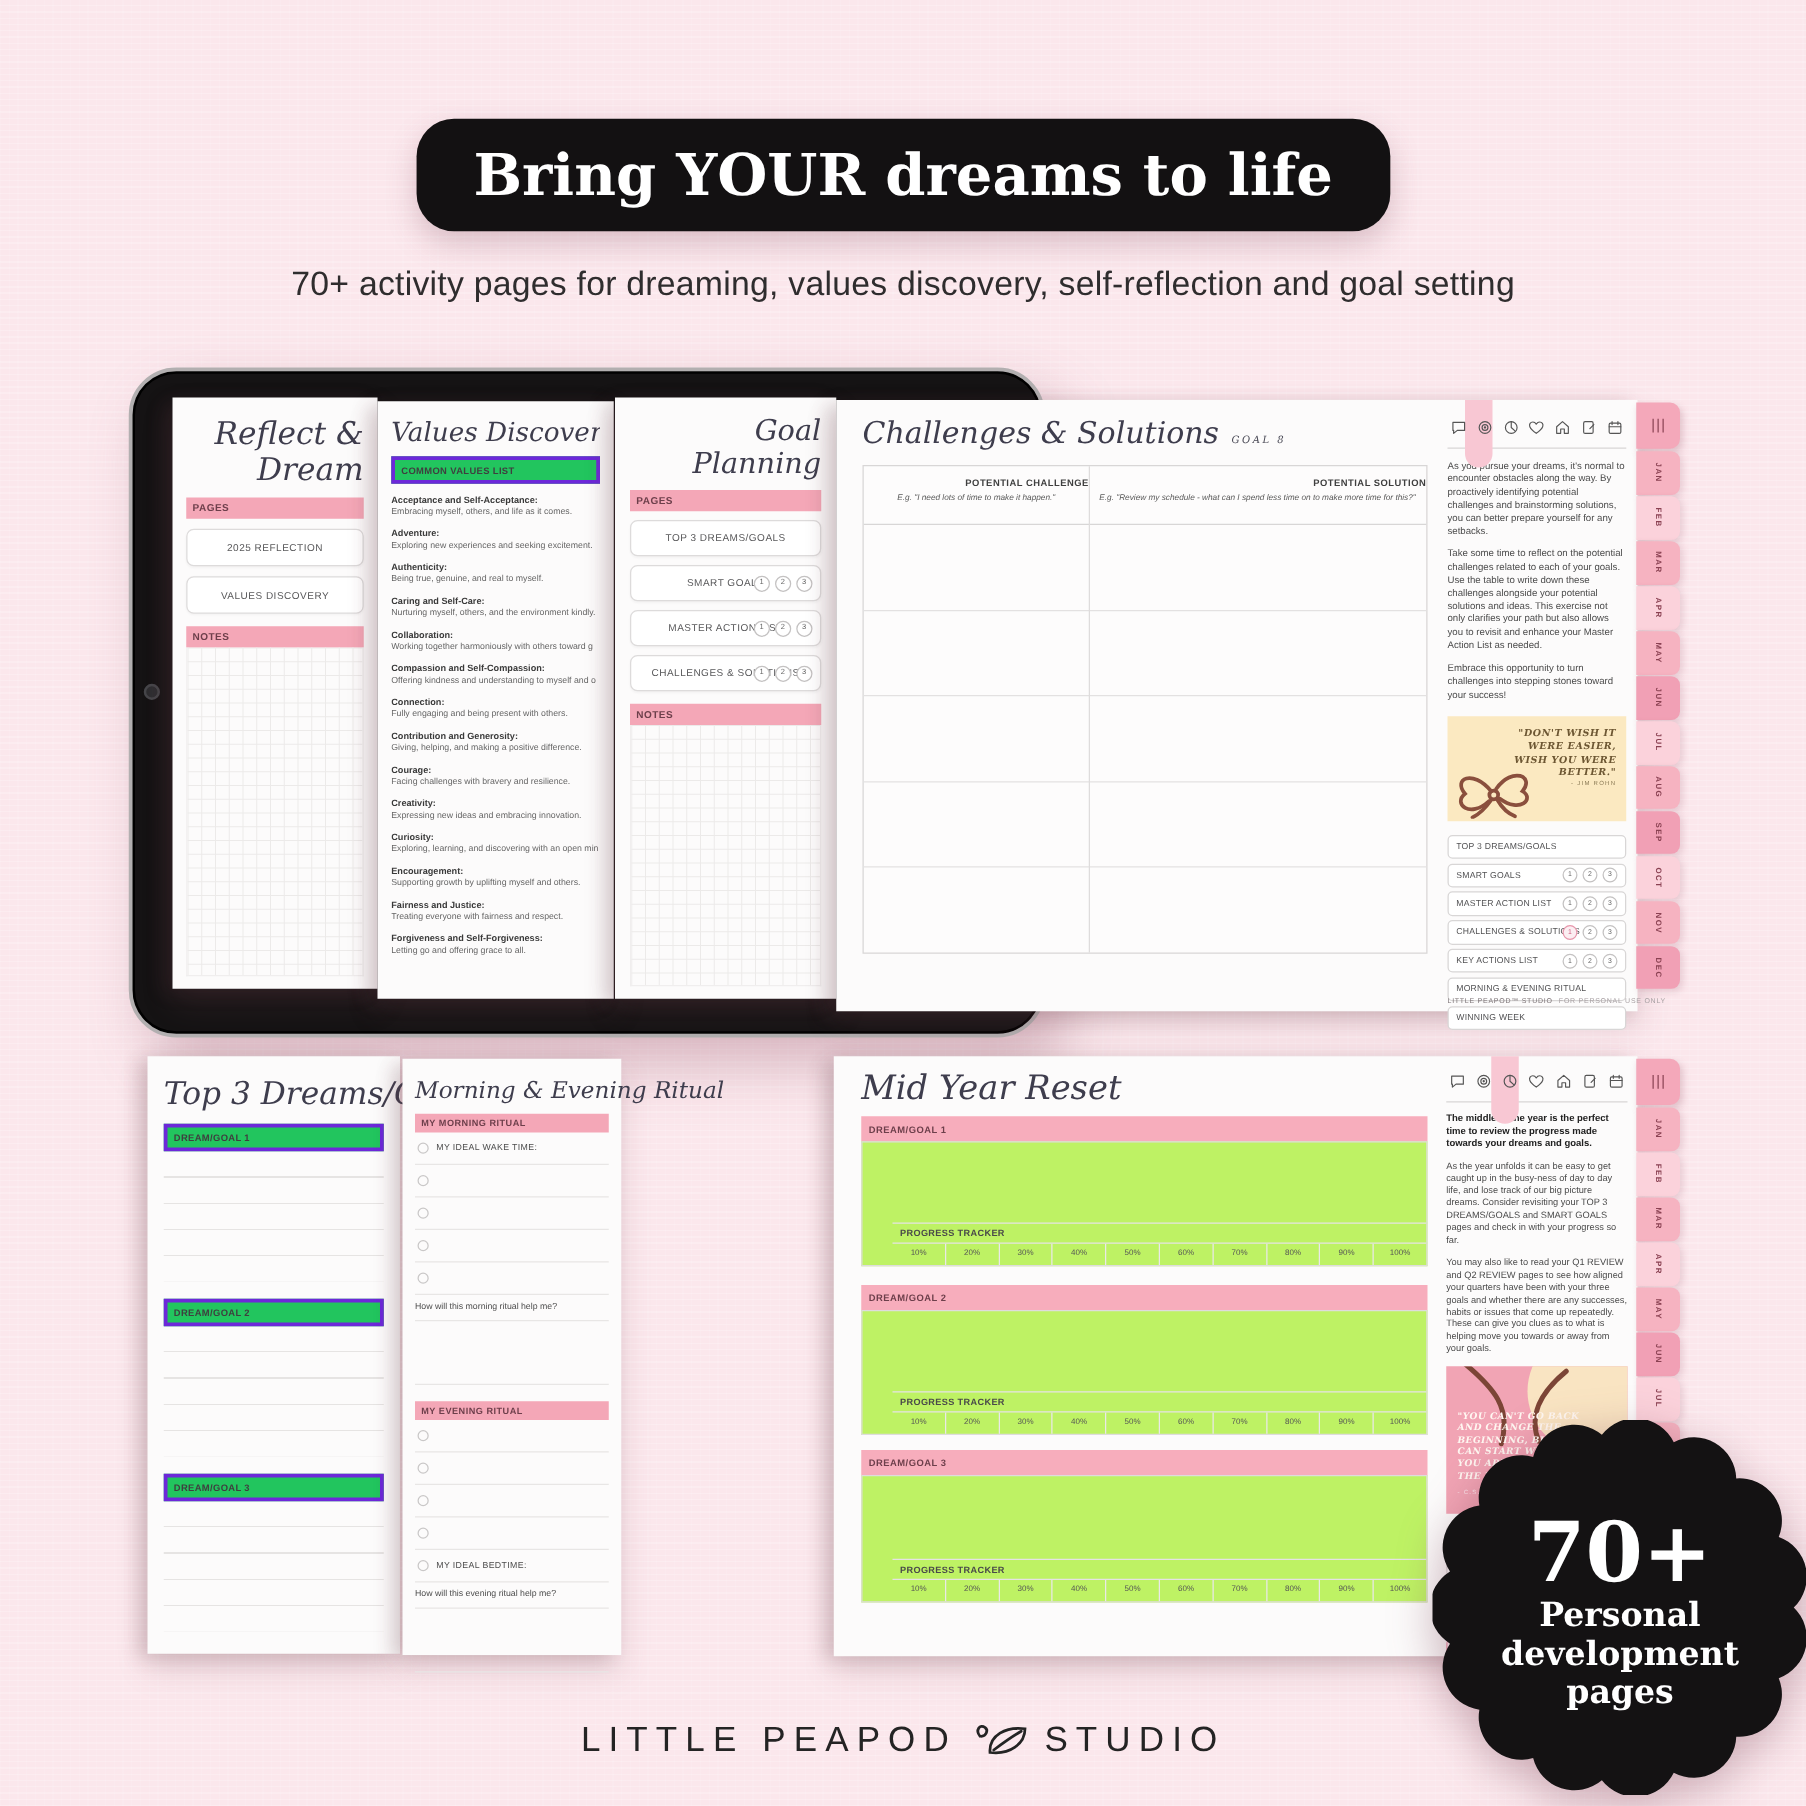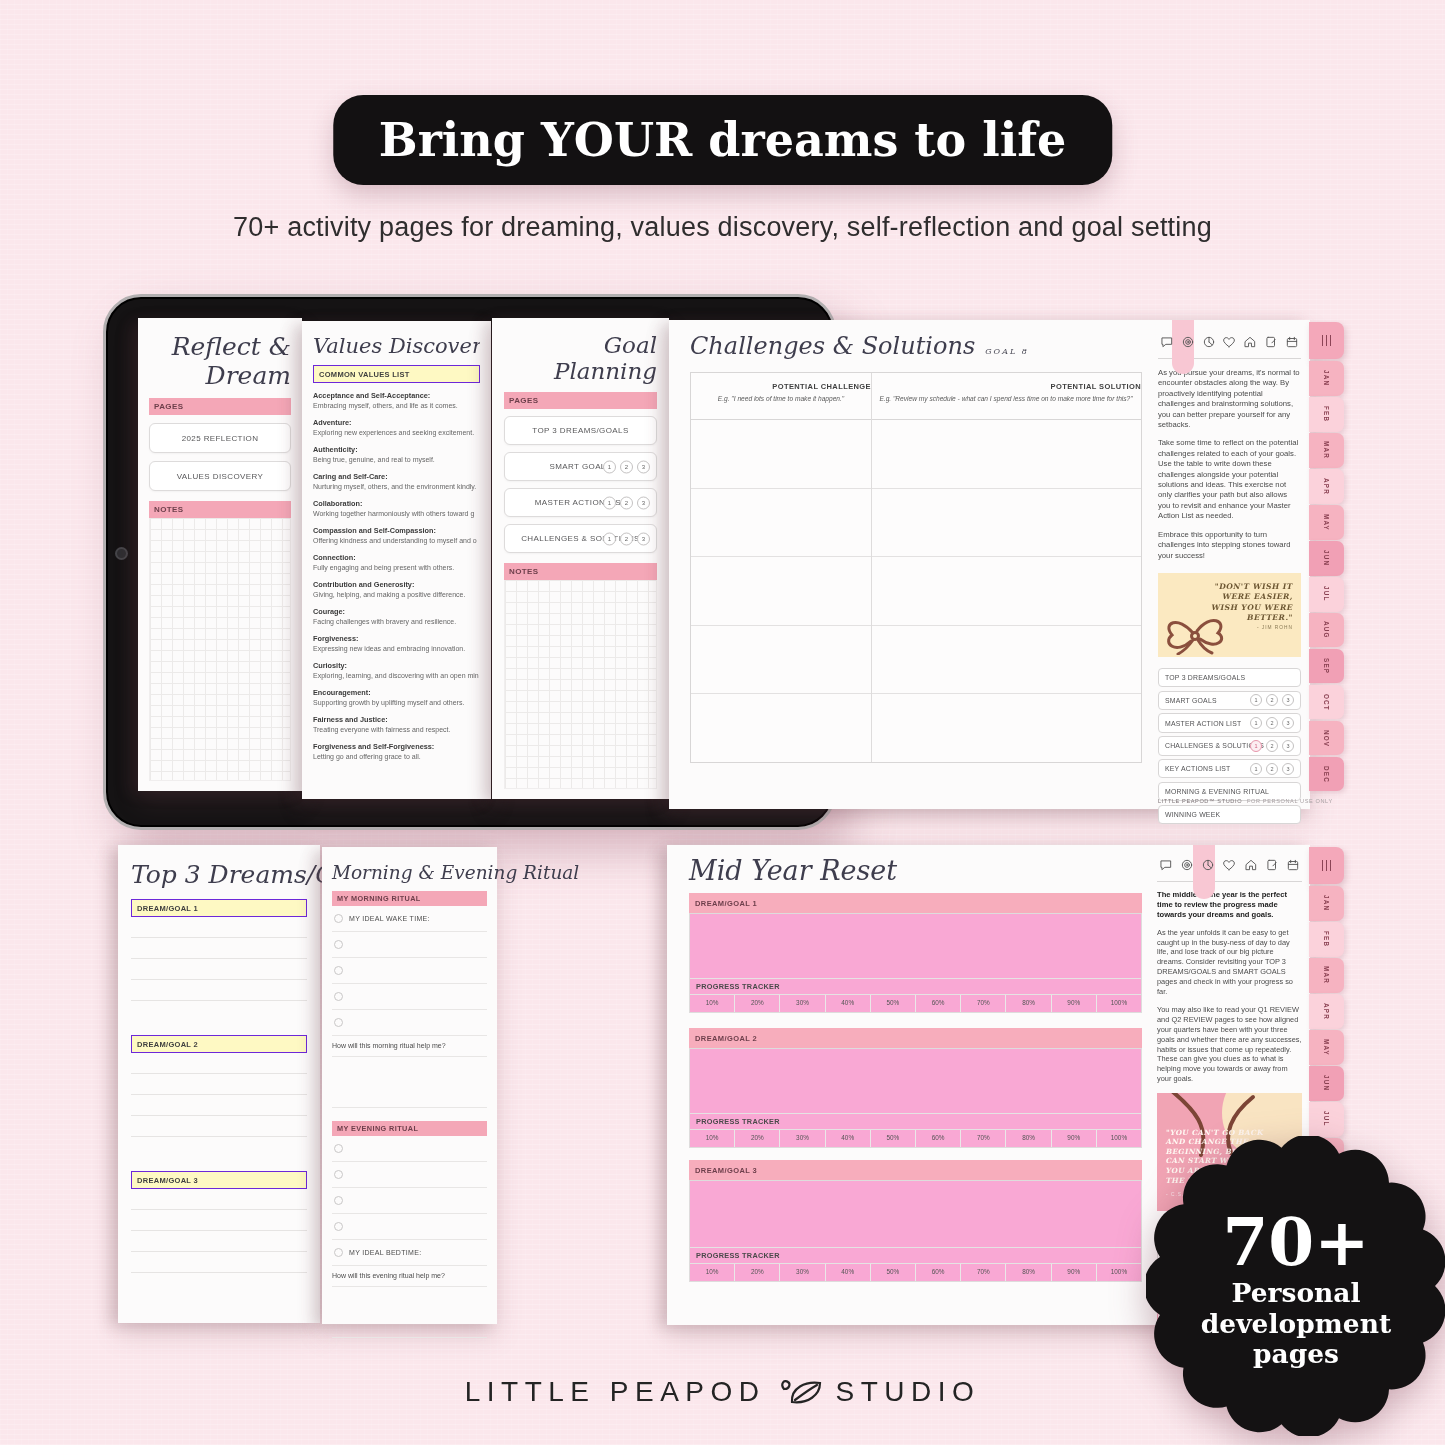--- a/index.html
+++ b/index.html
@@ -32,22 +32,22 @@
     letter-spacing:.4px;flex:none;box-shadow:0 1px 2px rgba(0,0,0,.04);}
   .chips{position:absolute;right:6px;top:50%;transform:translateY(-50%);display:flex;gap:4px;}
   .chip{width:11px;height:11px;border:1px solid #c4c2c2;border-radius:50%;font-size:6px;color:#666;
     display:flex;align-items:center;justify-content:center;background:#fff;}
   .chip:empty{display:none;}
   .chip1-active .chip:first-child{border-color:#e796ab;color:#d06080;background:#fceef2;}
   .grid{background-image:linear-gradient(#eceae9 1px, transparent 1px),
                          linear-gradient(90deg,#eceae9 1px, transparent 1px);
     background-size:11px 11px;border:1px solid #f0eeee;border-top:none;}
   .lines{background-image:repeating-linear-gradient(180deg, transparent 0 20px, #e6e4e3 20px 21px);}
-  .hd-box{border:1px solid #6d28d9;height:16px;display:flex;align-items:center;padding:0 5px;
-    font-size:7.5px;font-weight:bold;color:#3f3f3f;letter-spacing:.3px;flex:none;background:#fef9c3;}
+  .hd-box{border:3px solid #6d28d9;height:16px;display:flex;align-items:center;padding:0 5px;
+    font-size:7.5px;font-weight:bold;color:#3f3f3f;letter-spacing:.3px;flex:none;background:#22c55e;}
   
   .p1{left:138px;top:318px;width:164px;height:473px;display:flex;flex-direction:column;padding:0 11px 10px;box-sizing:border-box;}
   .p1 .ptitle{font-size:25px;margin:14px 0 8px;}
   .p1 .btn{height:28px;margin-top:8px;}
   .p1 .grid{flex:1;margin-top:0;}
   .mt10{margin-top:10px;}
   
   .p2{left:302px;top:321px;width:189px;height:478px;display:flex;flex-direction:column;padding:0 11px 12px;box-sizing:border-box;overflow:hidden;}
   .p2 .trow{display:flex;align-items:baseline;gap:7px;margin:13px 0 7px;white-space:nowrap;overflow:hidden;flex:none;}
   .p2 .ptitle{font-size:21px;}
@@ -127,22 +127,22 @@
   .b3{left:498px;top:847px;width:168px;height:477px;display:flex;flex-direction:column;padding:0 11px;box-sizing:border-box;}
   .b3 .ptitle{font-size:22px;margin:14px 0 9px;white-space:nowrap;}
   .b3 .lines{height:133px;background-image:repeating-linear-gradient(180deg, transparent 0 25.5px, #e6e4e3 25.5px 26.5px);flex:none;}
   .step-row{height:22.6px;border-bottom:1px solid #e8e6e5;font-size:7px;color:#4c4c4c;
     padding:4px 0 0 2px;box-sizing:border-box;flex:none;}
   
   .b4{left:667px;top:845px;width:643px;height:480px;}
   .b4 .ptitle{position:absolute;left:22px;top:10px;font-size:27px;}
   .gbar{position:absolute;left:22px;width:453px;height:20px;background:#f7adbc;color:#6d3f4b;
     font-size:7.5px;font-weight:bold;letter-spacing:.4px;display:flex;align-items:center;padding:0 6px;box-sizing:border-box;}
-  .gbox{position:absolute;left:22px;width:453px;border:1px solid #dedcdc;background:#f9a8d4;
-    display:flex;flex-direction:column;box-sizing:border-box;}
+  .gbox{position:absolute;left:22px;width:453px;border:1px solid #dedcdc;background:#bef264;
+    display:flex;flex-direction:column;box-sizing:border-box;padding-left:24px;}
   .gbox .sp{flex:1;}
   .trlabel{border-top:1px solid #e5e3e3;height:15px;font-size:7.3px;font-weight:bold;color:#4a4a4a;
     display:flex;align-items:center;padding:0 6px;flex:none;letter-spacing:.3px;}
   .trcells{border-top:1px solid #e5e3e3;height:17px;display:flex;flex:none;}
   .trcells span{flex:1;font-size:6.4px;color:#555;text-align:center;line-height:16px;border-left:1px solid #eae8e8;}
   .trcells span:first-child{border-left:none;}
   .b4 .side{left:490px;width:145px;}
   .sintro{margin-top:8px;font-size:7.6px;font-weight:bold;color:#222;line-height:10.2px;}
   .b4 .sparas{margin-top:7px;font-size:7.4px;line-height:9.9px;}
   .pinkcard{position:relative;margin-top:9px;height:118px;background:#f1a4b4;overflow:hidden;}
@@ -225,21 +225,21 @@
       </div>
       <div class="vitem">
         <div class="vterm">Contribution and Generosity:</div>
         <div class="vdef">Giving, helping, and making a positive difference.</div>
       </div>
       <div class="vitem">
         <div class="vterm">Courage:</div>
         <div class="vdef">Facing challenges with bravery and resilience.</div>
       </div>
       <div class="vitem">
-        <div class="vterm">Forgiveness:</div>
+        <div class="vterm">Creativity:</div>
         <div class="vdef">Expressing new ideas and embracing innovation.</div>
       </div>
       <div class="vitem">
         <div class="vterm">Curiosity:</div>
         <div class="vdef">Exploring, learning, and discovering with an open min</div>
       </div>
       <div class="vitem">
         <div class="vterm">Encouragement:</div>
         <div class="vdef">Supporting growth by uplifting myself and others.</div>
       </div>

